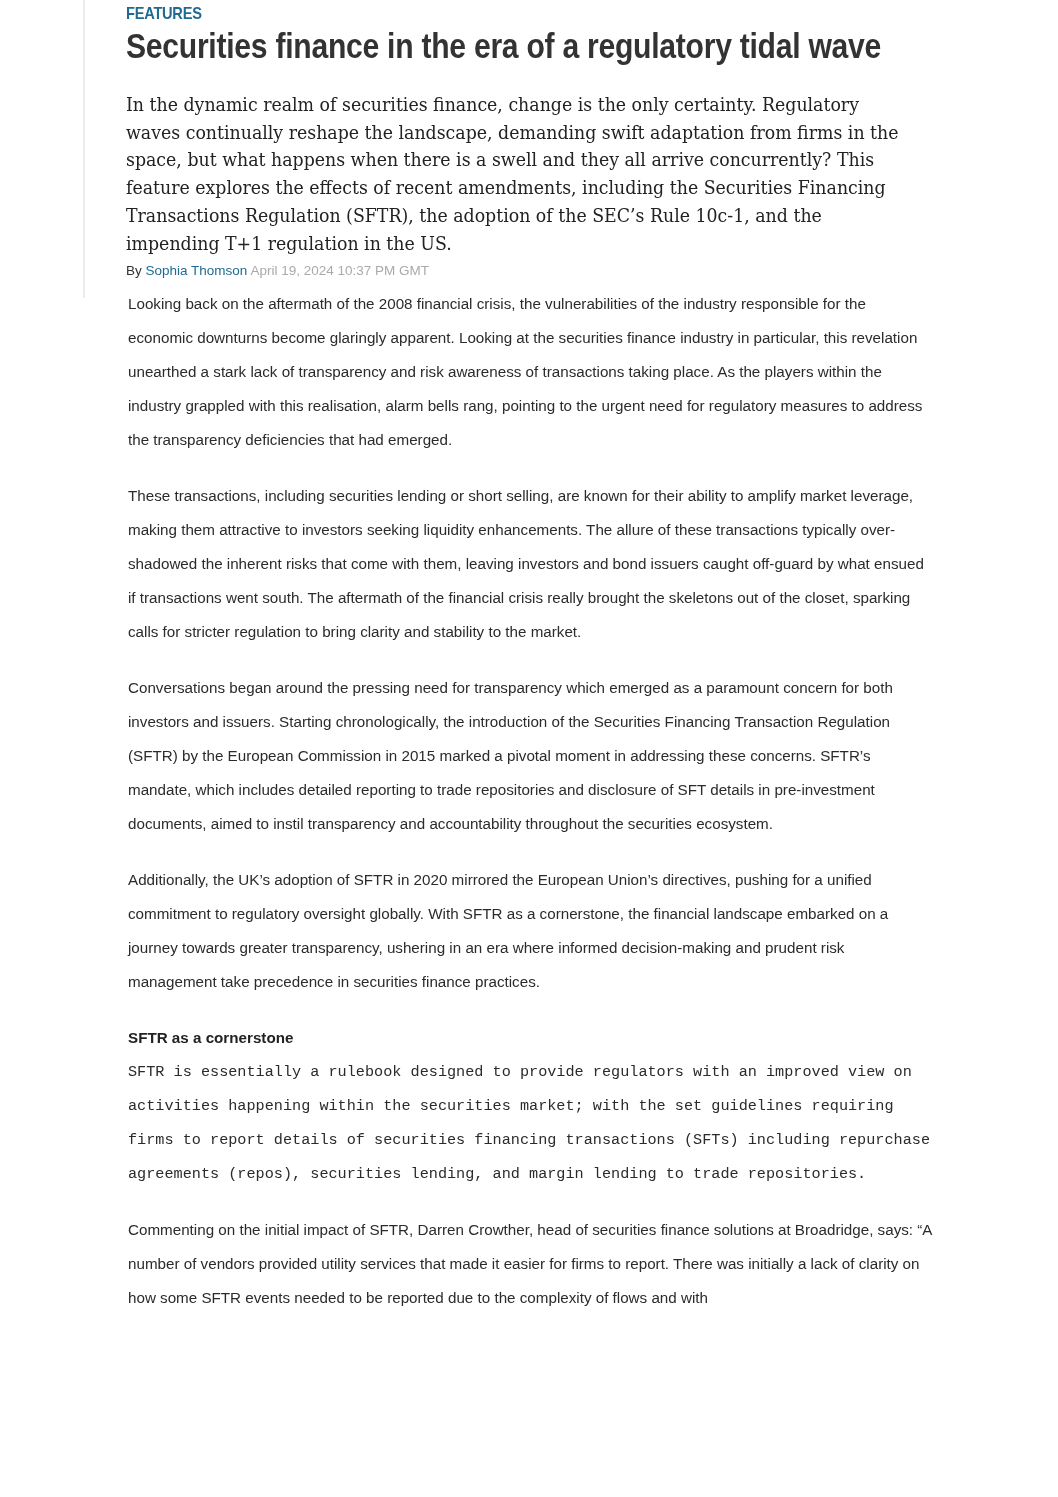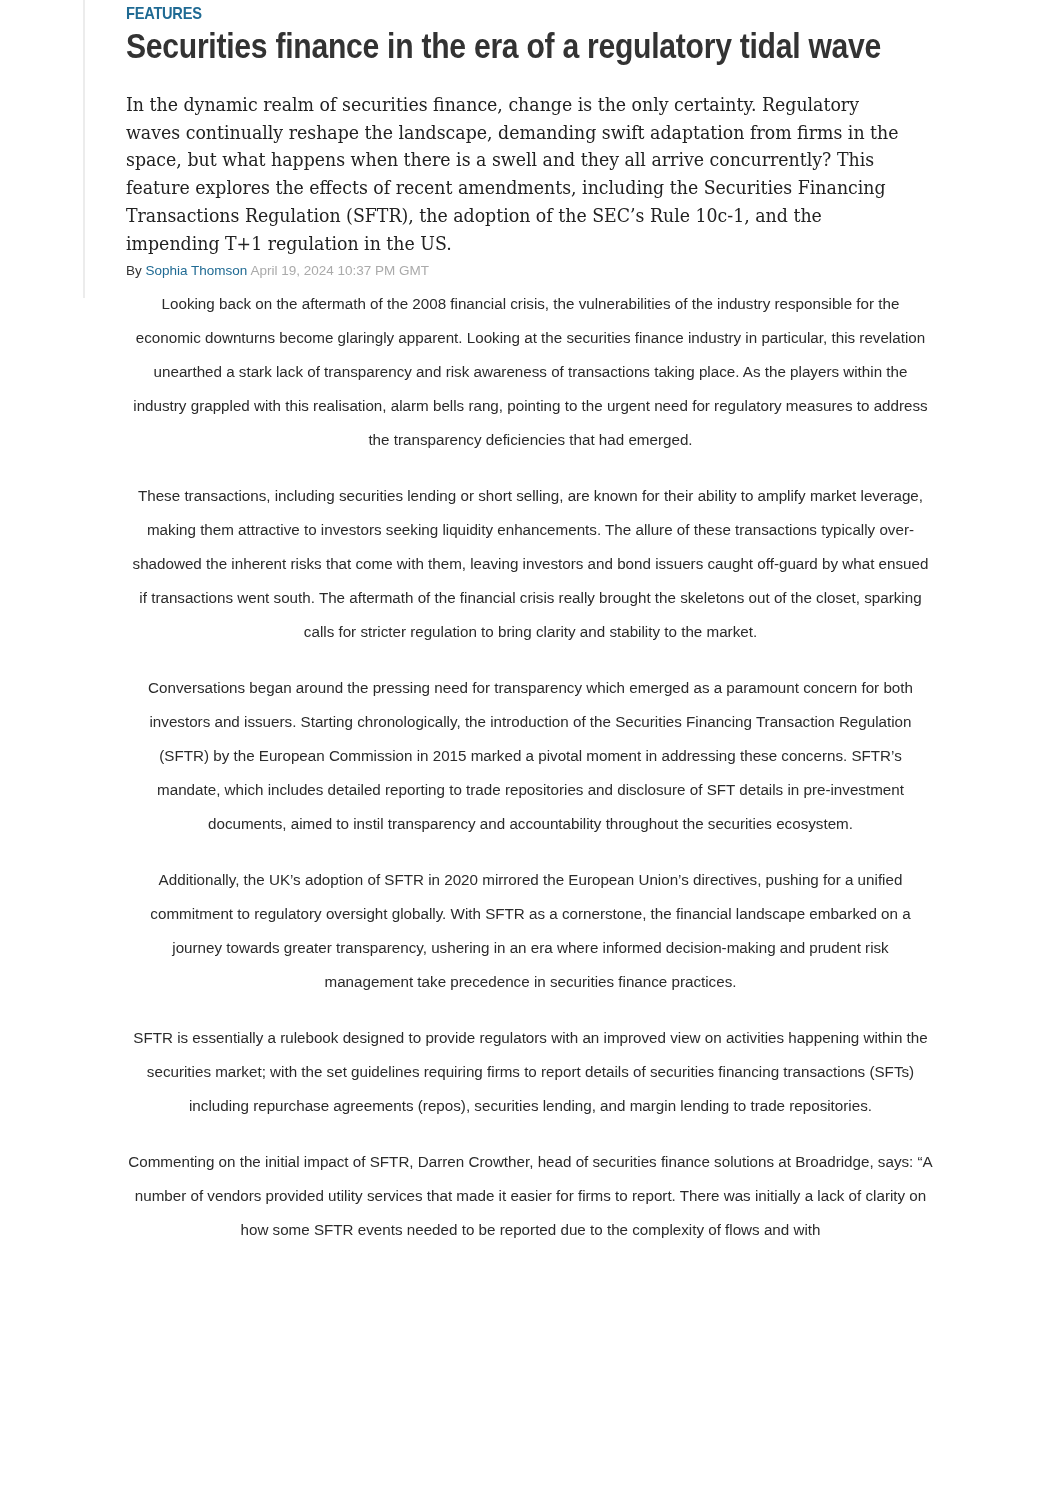--- a/index.html
+++ b/index.html
@@ -6,23 +6,23 @@
   body { width: 1058px; height: 1497px; position: relative; overflow: hidden; font-family: "Liberation Sans", sans-serif; }
   .left-rule { position: absolute; left: 83px; top: 0; width: 2px; height: 298px; background: #ececec; }
   .header { position: absolute; left: 126px; top: 4px; width: 800px; }
   .category { font-family: "Liberation Sans", sans-serif; font-weight: bold; font-size: 17px; color: #1f6a93; letter-spacing: -0.3px; transform: scaleX(0.86); transform-origin: left; height: 20px; line-height: 20px; }
   .title { font-family: "Liberation Sans", sans-serif; font-weight: bold; font-size: 35px; color: #333333; transform: scaleX(0.86); transform-origin: left; white-space: nowrap; margin-top: 2px; line-height: 40px; letter-spacing: -0.3px; }
   .standfirst { position: absolute; left: 126px; top: 91px; width: 800px; font-family: "DejaVu Serif", serif; font-size: 19.3px; line-height: 27.7px; color: #222222; transform: scaleX(0.9); transform-origin: left; width: 880px; }
   .byline { position: absolute; left: 126px; top: 263px; font-family: "Liberation Sans", sans-serif; font-size: 13.5px; color: #333333; }
   .byline .author { color: #1f6a93; margin-top: 46px; }
   .byline .date { color: #aaaaaa; }
   .body { position: absolute; left: 128px; top: 287px; width: 805px; font-family: "Liberation Sans", sans-serif; font-size: 15.2px; color: #2b2b2b; }
-  .body p { margin: 0 0 22px 0; line-height: 34px; text-align: center; }
+  .body p { margin: 0 0 22px 0; line-height: 34px; }
   .body h3 { margin: 0; font-size: 15.2px; font-weight: bold; line-height: 34px; color: #222222; }
-  .body p.after-h { margin-top: 0; }
+  .body p.after-h { margin-top: 0; font-family: Liberation Mono, monospace; }
 </style>
 </head>
 <body>
 
 <div class="left-rule"></div>
 
 <div class="header">
   <div class="category">FEATURES</div>
   <div class="title">Securities finance in the era of a regulatory tidal wave</div>
 </div>
@@ -33,15 +33,16 @@
   <span>By</span>
   <span class="author">Sophia Thomson</span>
   <span class="date">April 19, 2024 10:37 PM GMT</span>
 </div>
 
 <div class="body">
   <p>Looking back on the aftermath of the 2008 financial crisis, the vulnerabilities of the industry responsible for the economic downturns become glaringly apparent. Looking at the securities finance industry in particular, this revelation unearthed a stark lack of transparency and risk awareness of transactions taking place. As the players within the industry grappled with this realisation, alarm bells rang, pointing to the urgent need for regulatory measures to address the transparency deficiencies that had emerged.</p>
   <p>These transactions, including securities lending or short selling, are known for their ability to amplify market leverage, making them attractive to investors seeking liquidity enhancements. The allure of these transactions typically over-shadowed the inherent risks that come with them, leaving investors and bond issuers caught off-guard by what ensued if transactions went south. The aftermath of the financial crisis really brought the skeletons out of the closet, sparking calls for stricter regulation to bring clarity and stability to the market.</p>
   <p>Conversations began around the pressing need for transparency which emerged as a paramount concern for both investors and issuers. Starting chronologically, the introduction of the Securities Financing Transaction Regulation (SFTR) by the European Commission in 2015 marked a pivotal moment in addressing these concerns. SFTR’s mandate, which includes detailed reporting to trade repositories and disclosure of SFT details in pre-investment documents, aimed to instil transparency and accountability throughout the securities ecosystem.</p>
   <p>Additionally, the UK’s adoption of SFTR in 2020 mirrored the European Union’s directives, pushing for a unified commitment to regulatory oversight globally. With SFTR as a cornerstone, the financial landscape embarked on a journey towards greater transparency, ushering in an era where informed decision-making and prudent risk management take precedence in securities finance practices.</p>
+  <h3>SFTR as a cornerstone</h3>
   <p class="after-h">SFTR is essentially a rulebook designed to provide regulators with an improved view on activities happening within the securities market; with the set guidelines requiring firms to report details of securities financing transactions (SFTs) including repurchase agreements (repos), securities lending, and margin lending to trade repositories.</p>
   <p>Commenting on the initial impact of SFTR, Darren Crowther, head of securities finance solutions at Broadridge, says: “A number of vendors provided utility services that made it easier for firms to report. There was initially a lack of clarity on how some SFTR events needed to be reported due to the complexity of flows and with</p>
 </div>
 
 </body></html>

